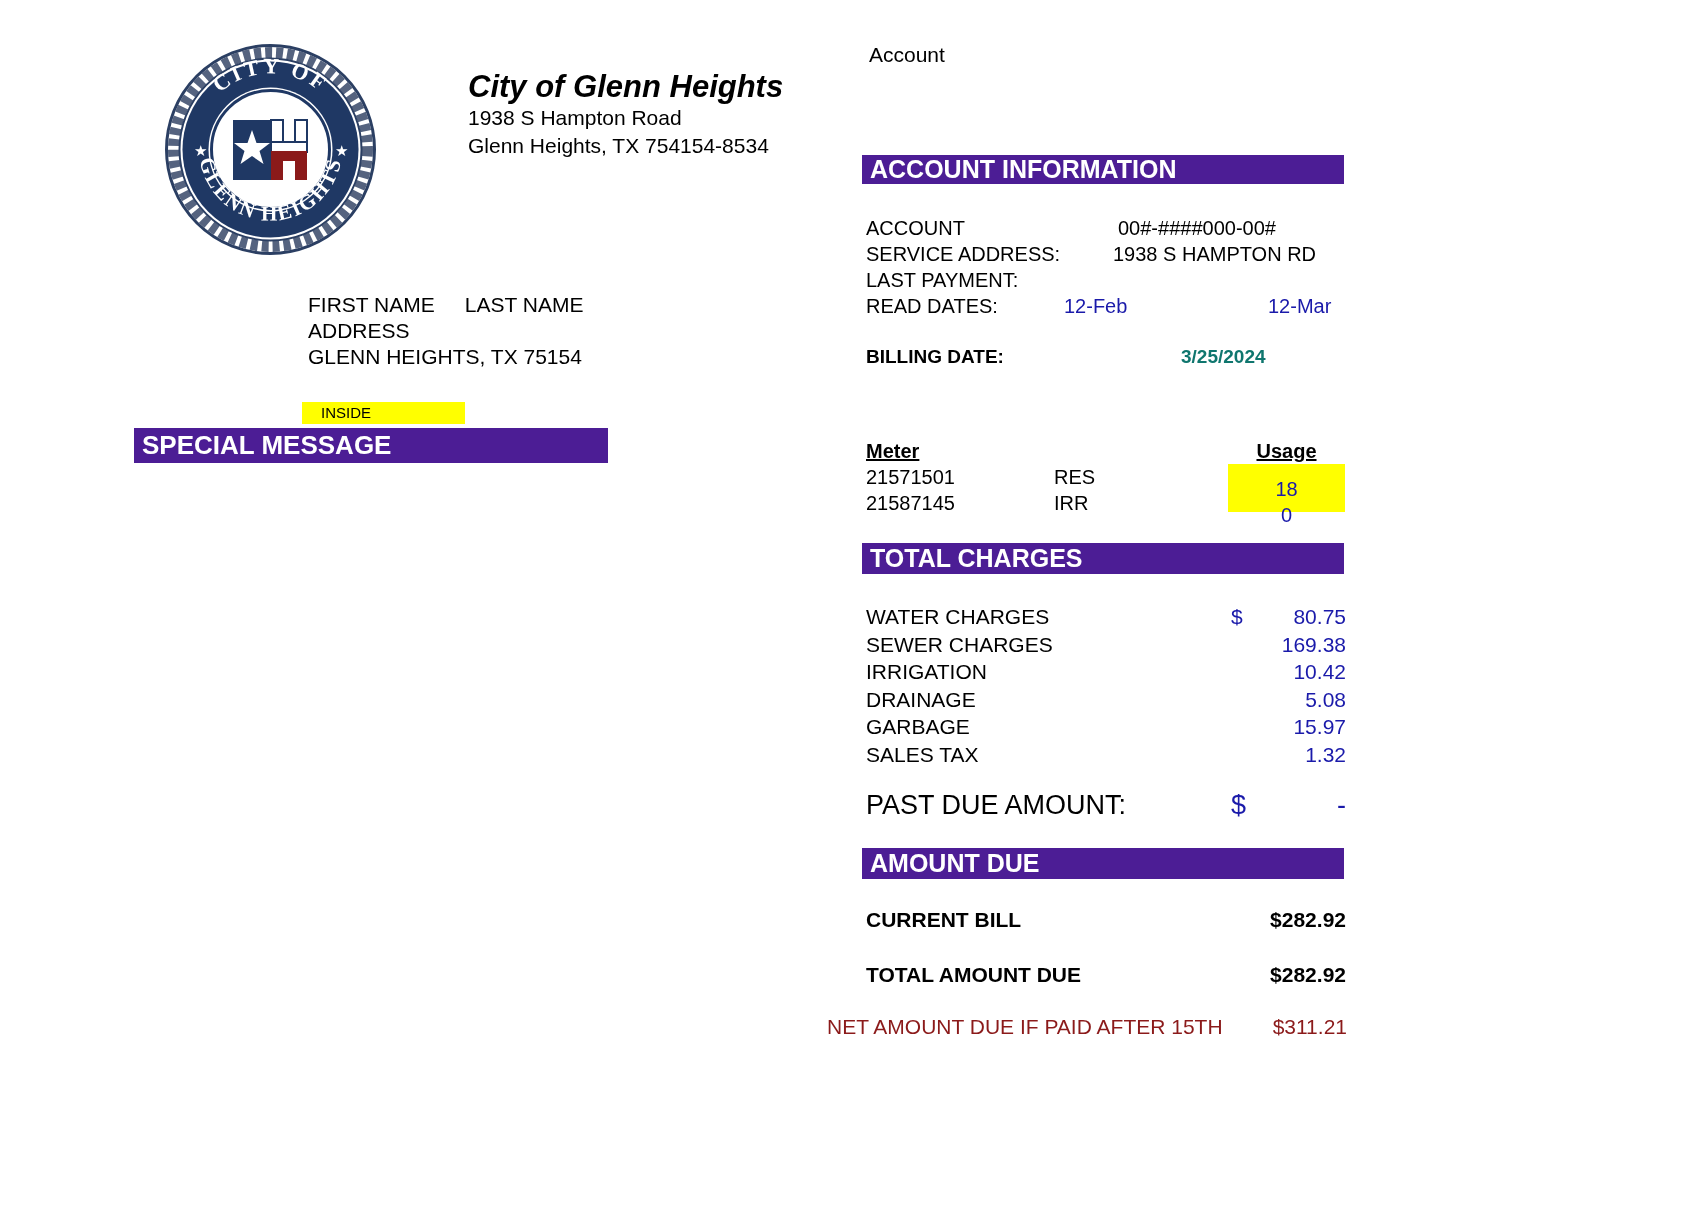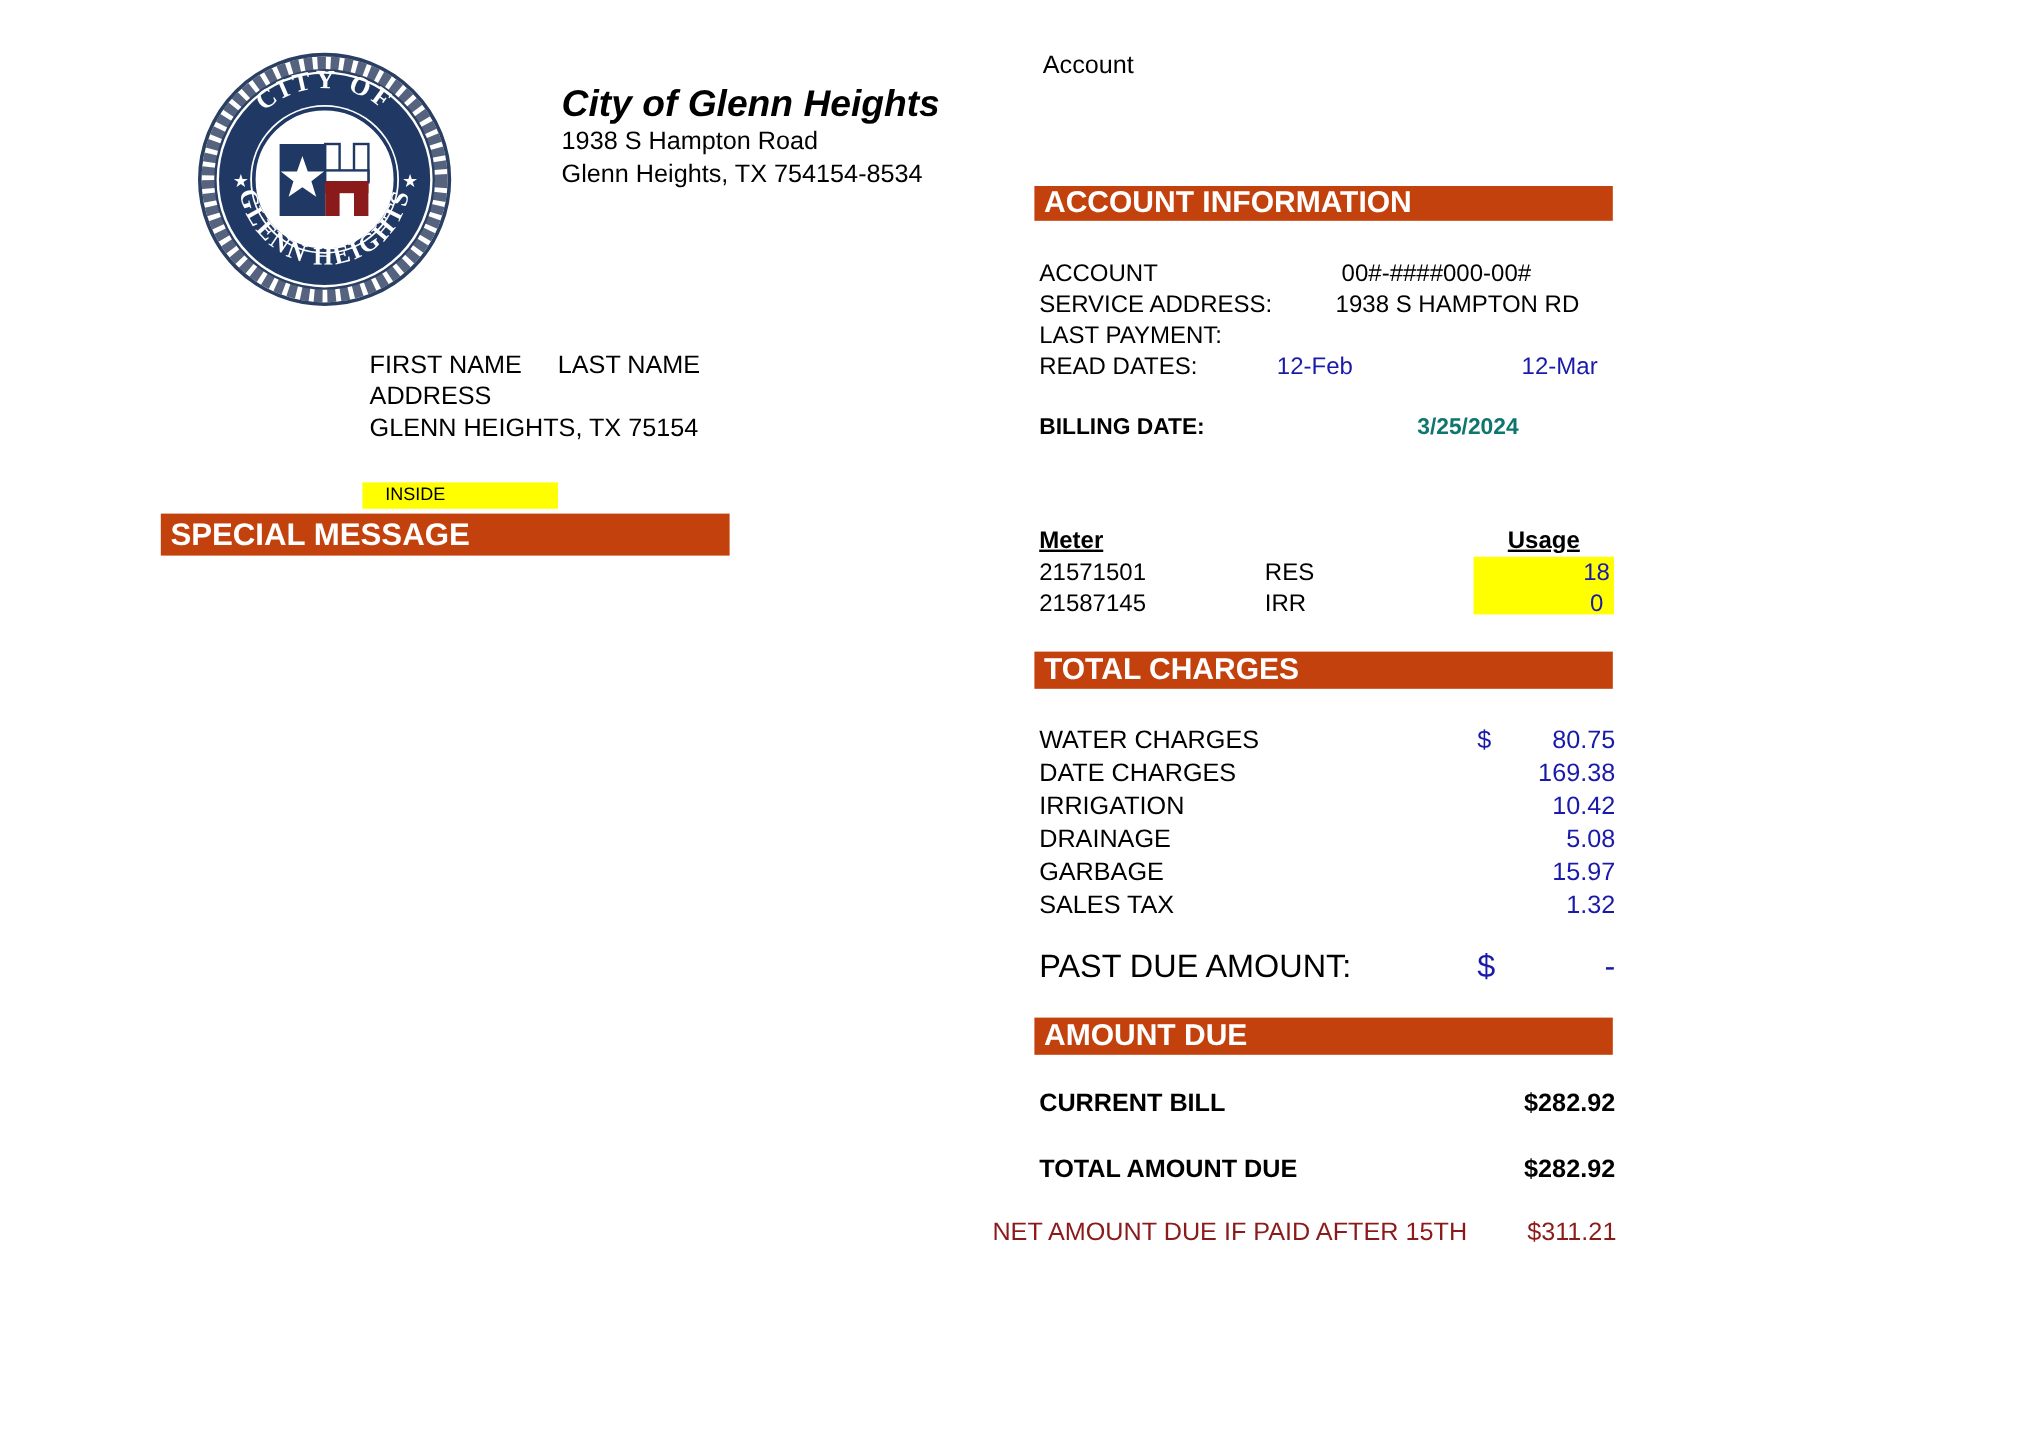--- a/index.html
+++ b/index.html
@@ -72,21 +72,21 @@
     height: 22px;
     background: #ffff00;
     font-size: 15px;
     line-height: 22px;
     padding-left: 19px;
     box-sizing: border-box;
     white-space: nowrap;
   }
 
   .bar {
-    background: #c2410c;
+    background: #4c1d95;
     color: #ffffff;
     font-weight: bold;
     display: flex;
     align-items: center;
   }
   .special-bar {
     position: absolute;
     left: 134px;
     top: 428px;
     width: 474px;
@@ -190,22 +190,22 @@
     height: 26px;
     font-size: 20px;
     line-height: 26px;
     white-space: nowrap;
   }
   .meter-head { font-weight: bold; }
   .m-col1 { position: absolute; left: 0; top: 0; }
   .m-col1u { position: absolute; left: 0; top: 0; text-decoration: underline; }
   .m-col2 { position: absolute; left: 188px; top: 0; }
   .m-col3 {
-    position: absolute; left: 362px; top: 0;
-    width: 117px; text-align: center; color: #1a1aaa; padding-left: 44px;
+    position: absolute; left: 362px; top: 12px;
+    width: 117px; text-align: center; color: #1a1aaa;
   }
   .m-col3u {
     position: absolute; left: 362px; top: 0;
     width: 117px; text-align: center;
     text-decoration: underline; color: #000000;
   }
 
   .charges-bar {
     position: absolute;
     left: 862px;
@@ -403,21 +403,21 @@
 
   <div class="bar charges-bar">TOTAL CHARGES</div>
 
   <div class="charges-table">
     <div class="charge-row">
       <span class="c-label">WATER CHARGES</span>
       <span class="c-cur">$</span>
       <span class="c-amt">80.75</span>
     </div>
     <div class="charge-row">
-      <span class="c-label">DATE CHARGES</span>
+      <span class="c-label">SEWER CHARGES</span>
       <span class="c-amt">169.38</span>
     </div>
     <div class="charge-row">
       <span class="c-label">IRRIGATION</span>
       <span class="c-amt">10.42</span>
     </div>
     <div class="charge-row">
       <span class="c-label">DRAINAGE</span>
       <span class="c-amt">5.08</span>
     </div>

